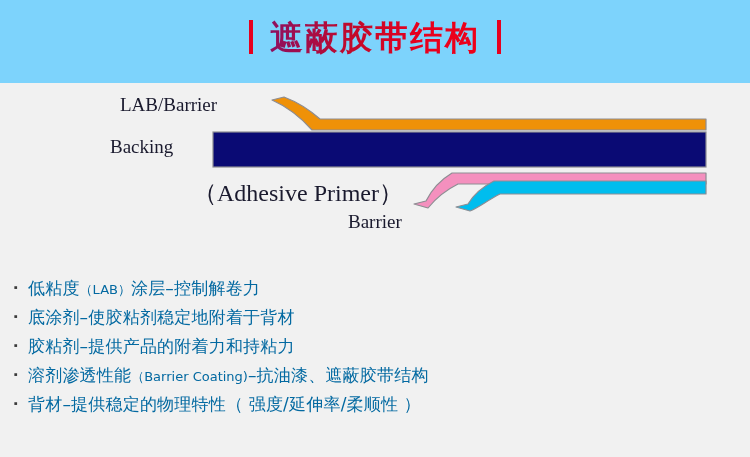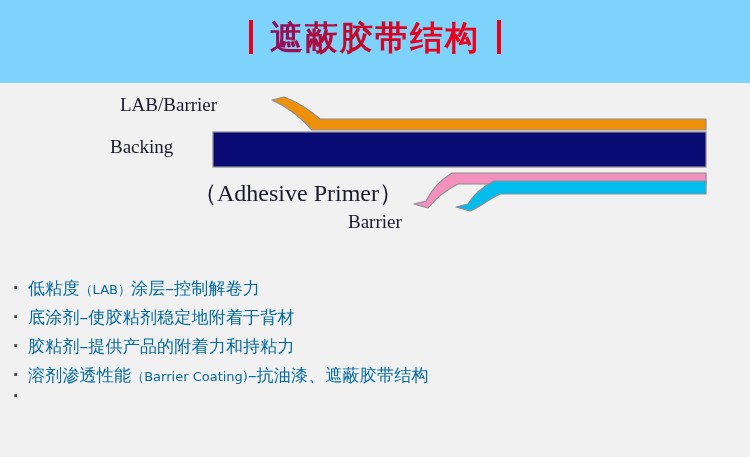--- a/index.html
+++ b/index.html
@@ -164,17 +164,18 @@
       <span class="bullet-text"><span>胶粘剂–提供产品的附着力和持粘力</span><span class="small"></span><span></span></span>
     </div>
 
     <div class="bullet-row">
       <span class="bullet-mark">▪</span>
       <span class="bullet-text"><span>溶剂渗透性能</span><span class="small">（Barrier Coating)</span><span>–抗油漆、遮蔽胶带结构</span></span>
     </div>
 
     <div class="bullet-row">
       <span class="bullet-mark">▪</span>
+      <span class="bullet-text"><span>背材–提供稳定的物理特性（ 强度/延伸率/柔顺性 ）</span><span class="small"></span><span></span></span>
     </div>
 
   </div>
 
 </div>
 
 </body></html>

